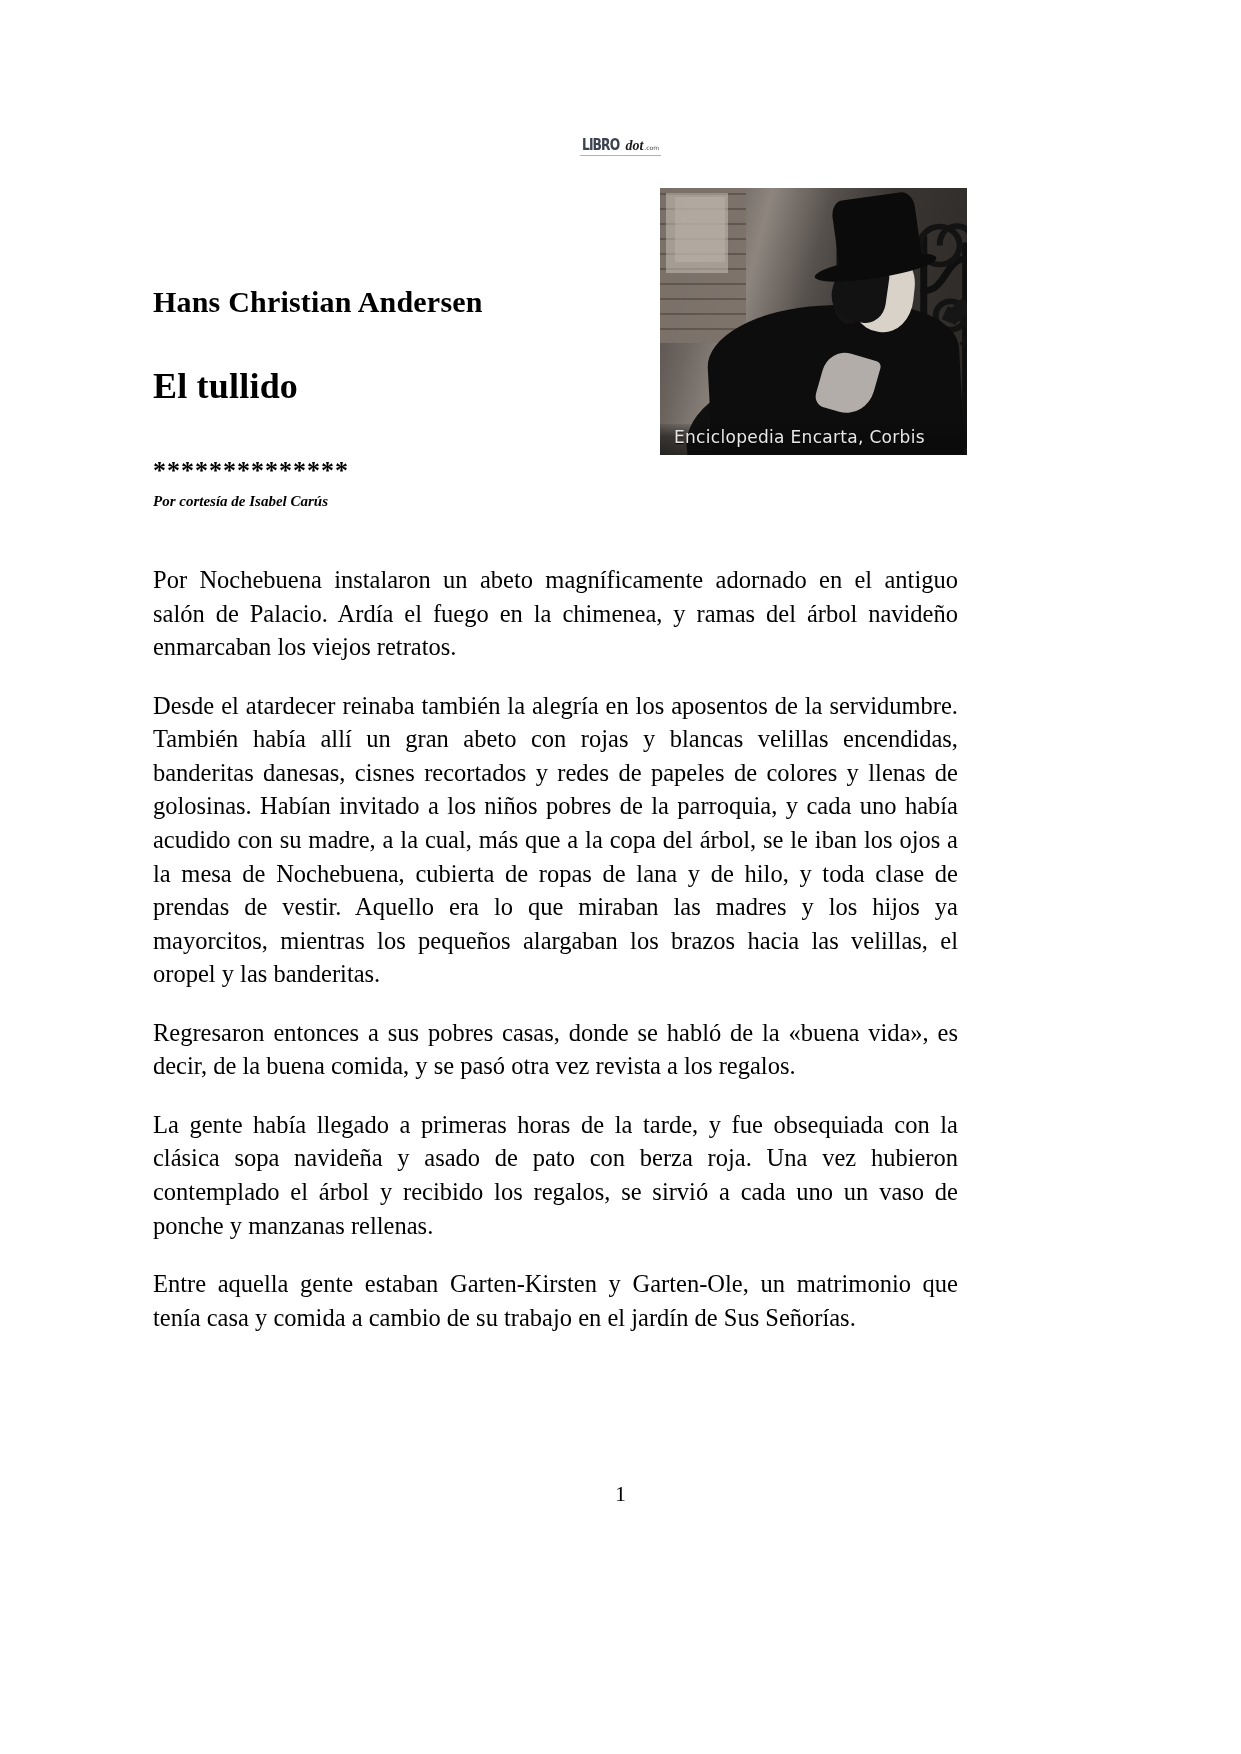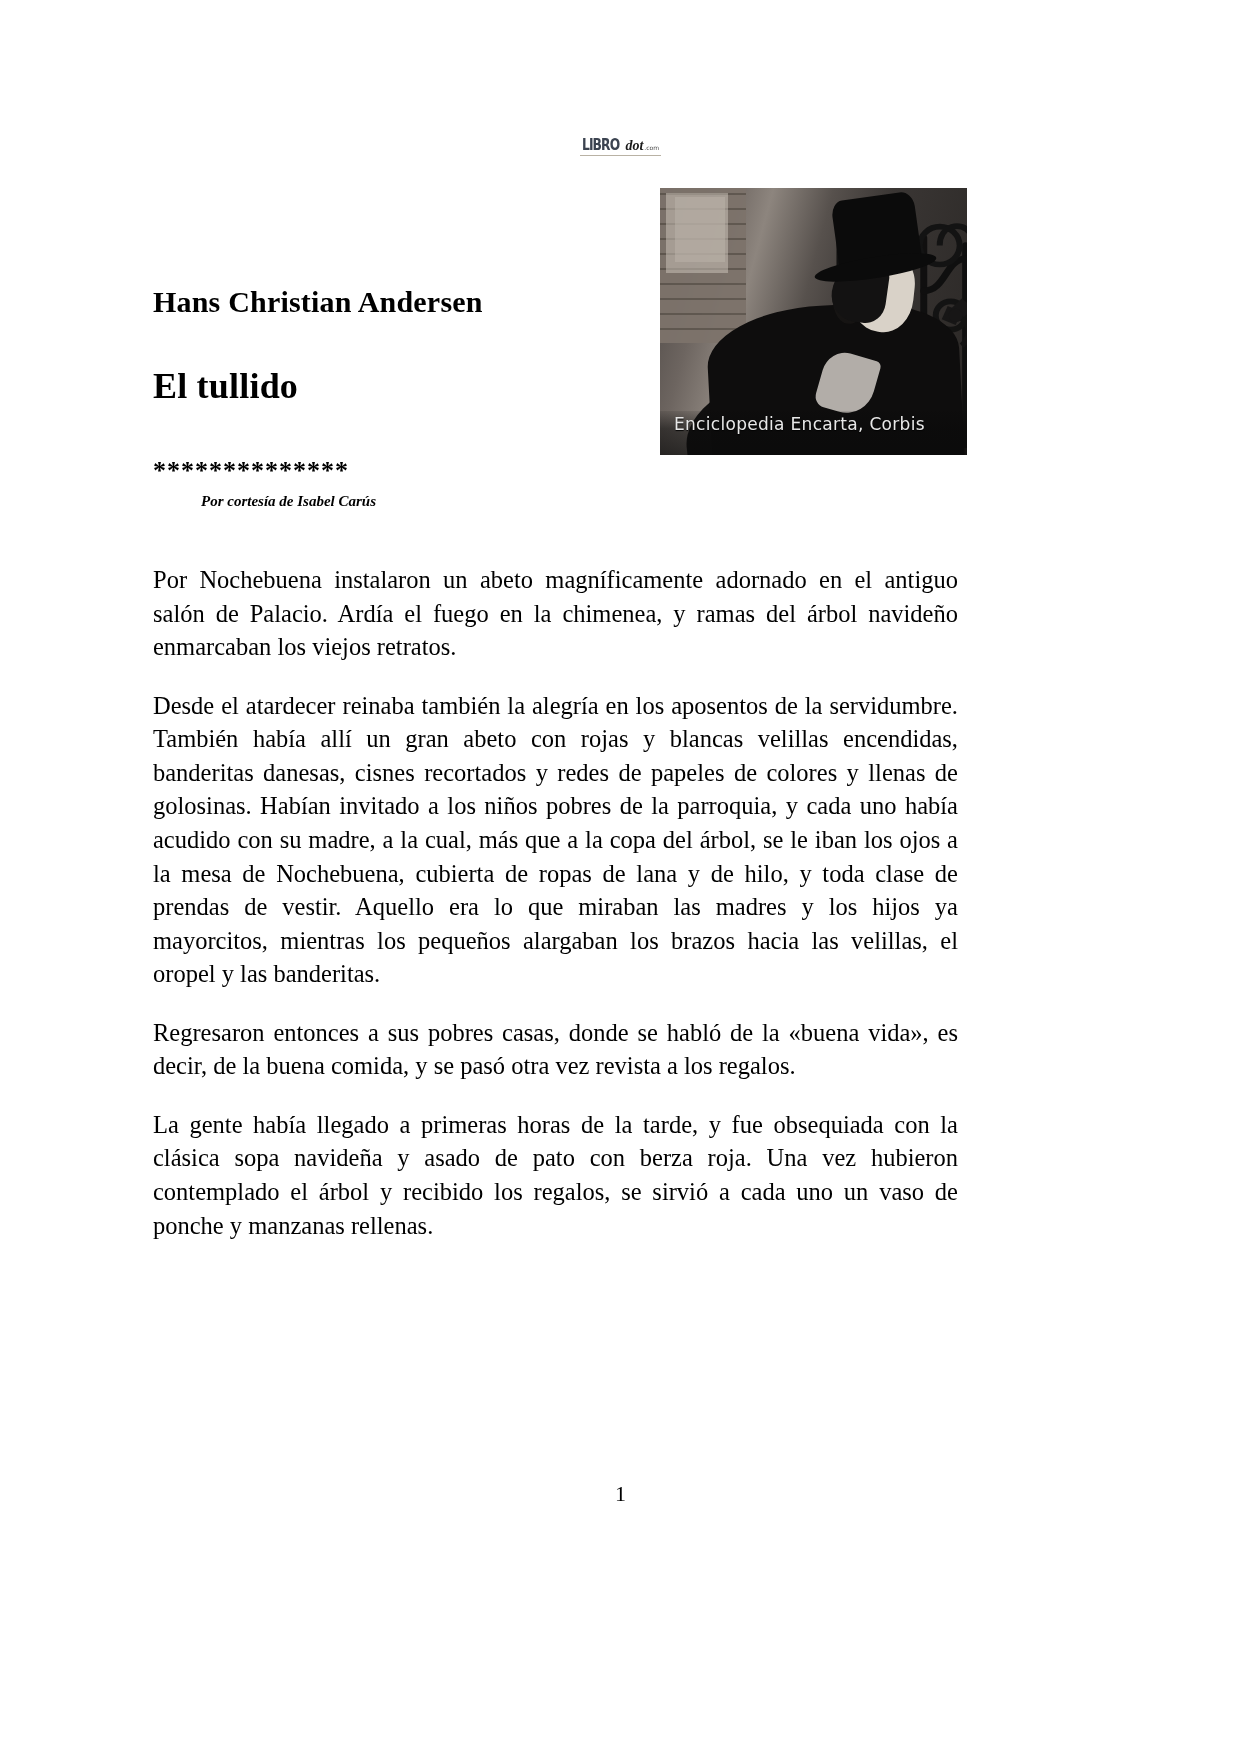--- a/index.html
+++ b/index.html
@@ -201,21 +201,21 @@
     height: 27%;
     background: #0b0b0b;
     border-radius: 14% 16% 4% 4% / 22% 22% 4% 4%;
     transform: rotate(-8deg);
   }
   .photo-caption {
     position: absolute;
     left: 0;
     right: 0;
     bottom: 0;
-    padding: 3px 6px 21px 14px;
+    padding: 3px 6px 8px 14px;
     font-family: "DejaVu Sans", sans-serif;
     font-size: 17px;
     letter-spacing: .3px;
     color: #e8e8e8;
     background: linear-gradient(180deg, rgba(10,10,10,.1) 0%, rgba(10,10,10,.55) 40%, rgba(10,10,10,.72) 100%);
     text-shadow: 0 1px 1px rgba(0,0,0,.9);
     white-space: nowrap;
     margin-top: 14px;
   }
 
@@ -253,21 +253,20 @@
     line-height: 1;
     white-space: nowrap;
   }
   .courtesy {
     position: absolute;
     top: 493px;
     left: 0;
     font-size: 15px;
     font-weight: bold;
     font-style: italic;
-    margin-left: 48px;
   }
 
   .body-text {
     position: absolute;
     top: 563px;
     left: 0;
     width: 805px;
   }
   .body-text p {
     margin: 0 0 25px 0;
@@ -342,18 +341,19 @@
     <div class="author">Hans Christian Andersen</div>
     <div class="work-title">El tullido</div>
     <div class="stars">**************</div>
     <div class="courtesy">Por cortesía de Isabel Carús</div>
 
     <div class="body-text">
       <p>Por Nochebuena instalaron un abeto magníficamente adornado en el antiguo salón de Palacio. Ardía el fuego en la chimenea, y ramas del árbol navideño enmarcaban los viejos retratos.</p>
       <p>Desde el atardecer reinaba también la alegría en los aposentos de la servidumbre. También había allí un gran abeto con rojas y blancas velillas encendidas, banderitas danesas, cisnes recortados y redes de papeles de colores y llenas de golosinas. Habían invitado a los niños pobres de la parroquia, y cada uno había acudido con su madre, a la cual, más que a la copa del árbol, se le iban los ojos a la mesa de Nochebuena, cubierta de ropas de lana y de hilo, y toda clase de prendas de vestir. Aquello era lo que miraban las madres y los hijos ya mayorcitos, mientras los pequeños alargaban los brazos hacia las velillas, el oropel y las banderitas.</p>
       <p>Regresaron entonces a sus pobres casas, donde se habló de la «buena vida», es decir, de la buena comida, y se pasó otra vez revista a los regalos.</p>
       <p>La gente había llegado a primeras horas de la tarde, y fue obsequiada con la clásica sopa navideña y asado de pato con berza roja. Una vez hubieron contemplado el árbol y recibido los regalos, se sirvió a cada uno un vaso de ponche y manzanas rellenas.</p>
+      <p>Entre aquella gente estaban Garten-Kirsten y Garten-Ole, un matrimonio que tenía casa y comida a cambio de su trabajo en el jardín de Sus Señorías.</p>
     </div>
   </div>
 
   <div class="page-number">1</div>
 
 </div>
 
 </body></html>

